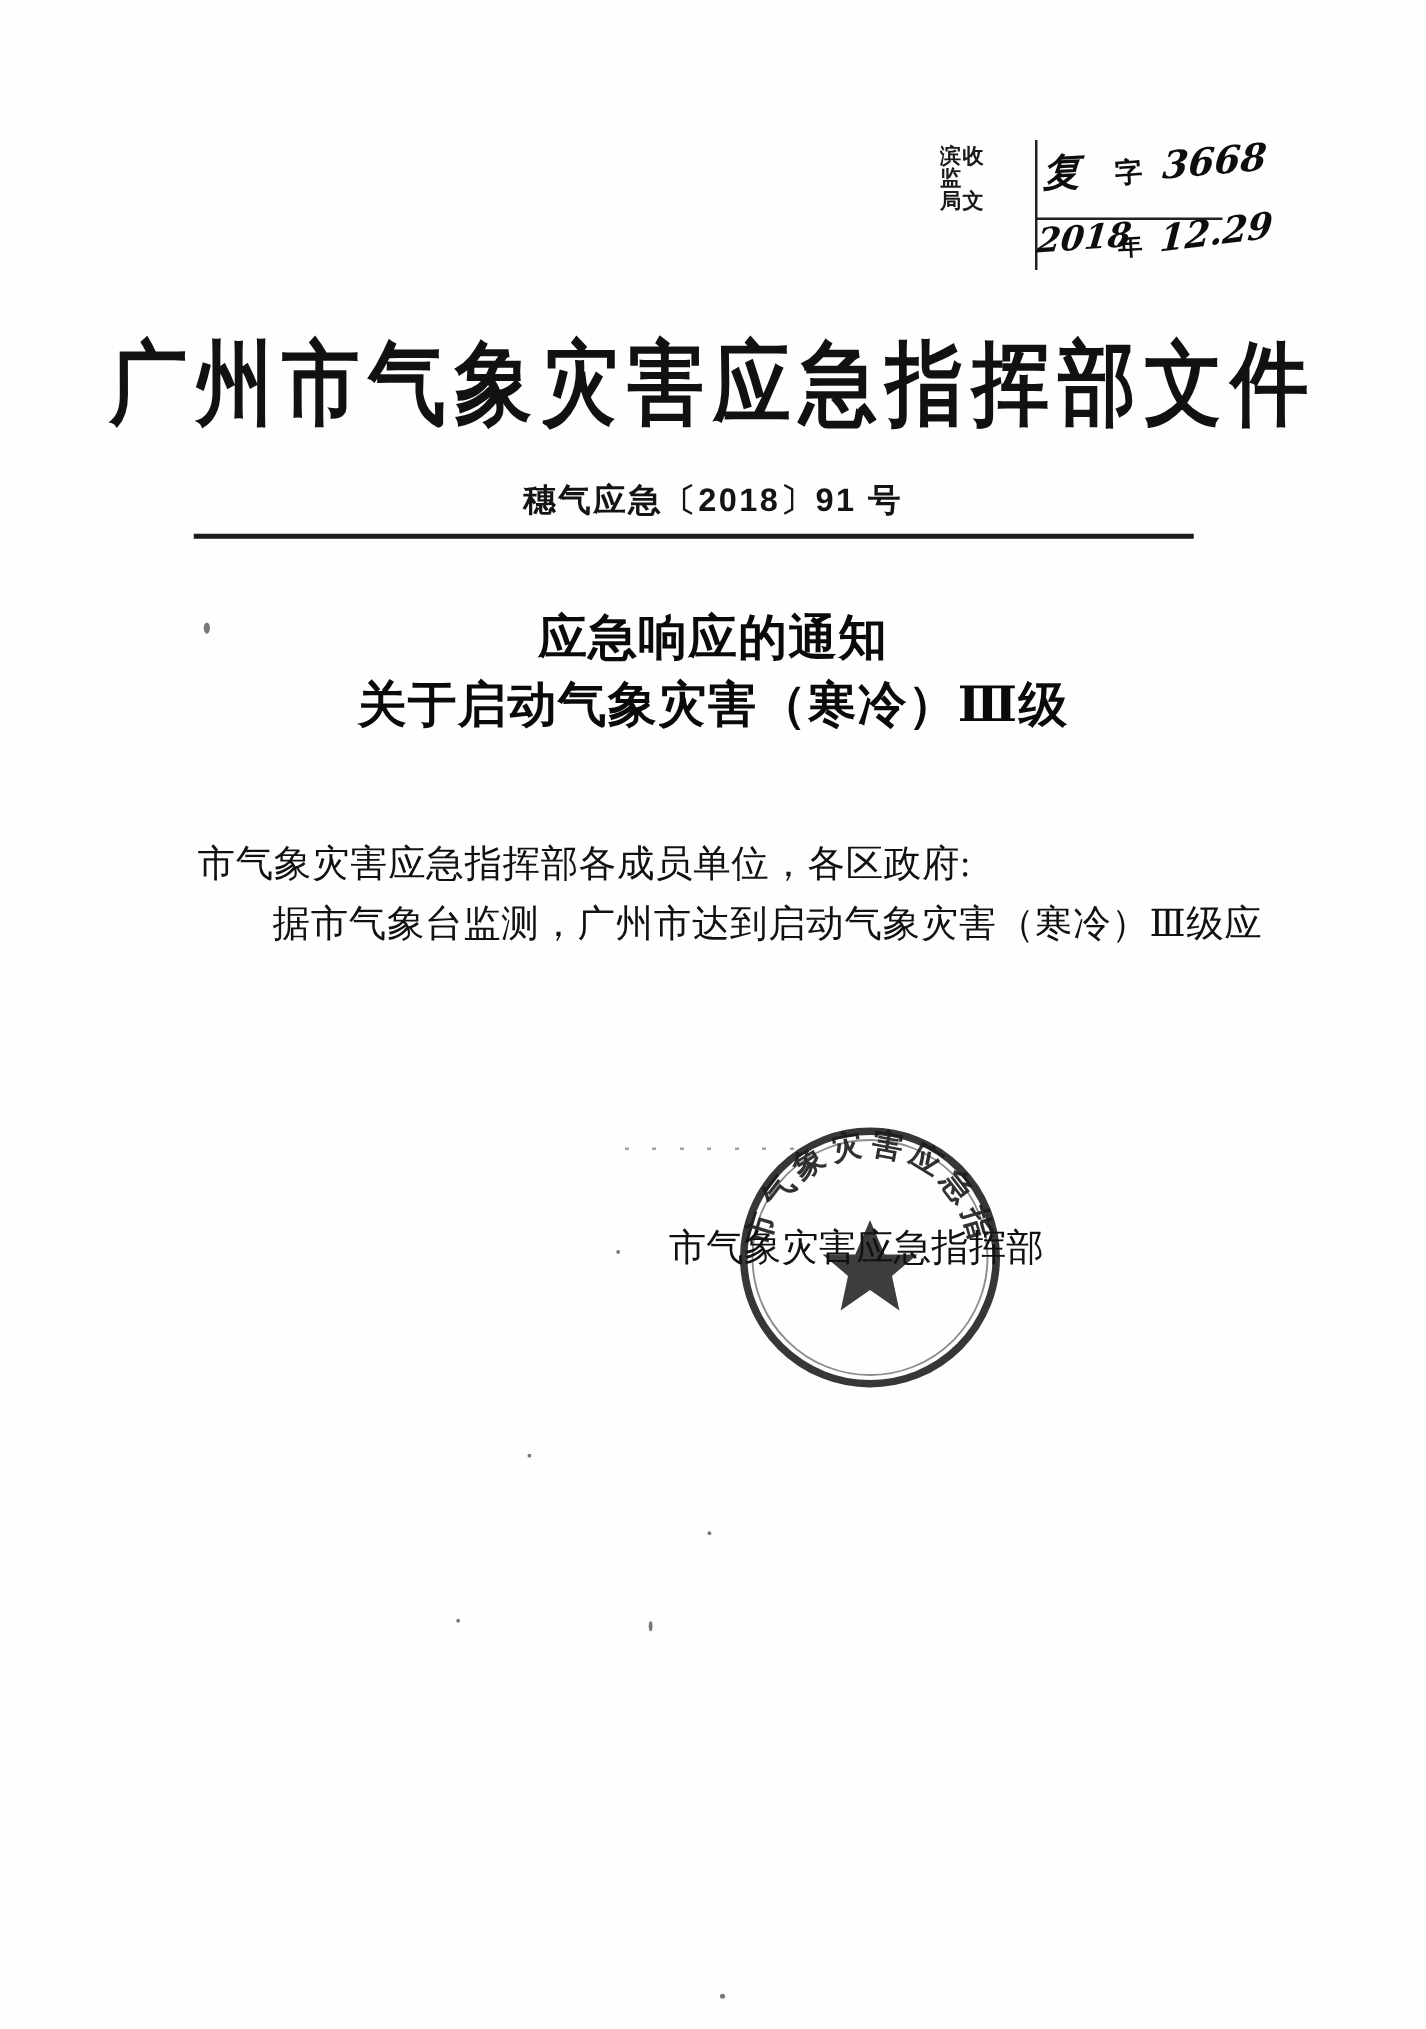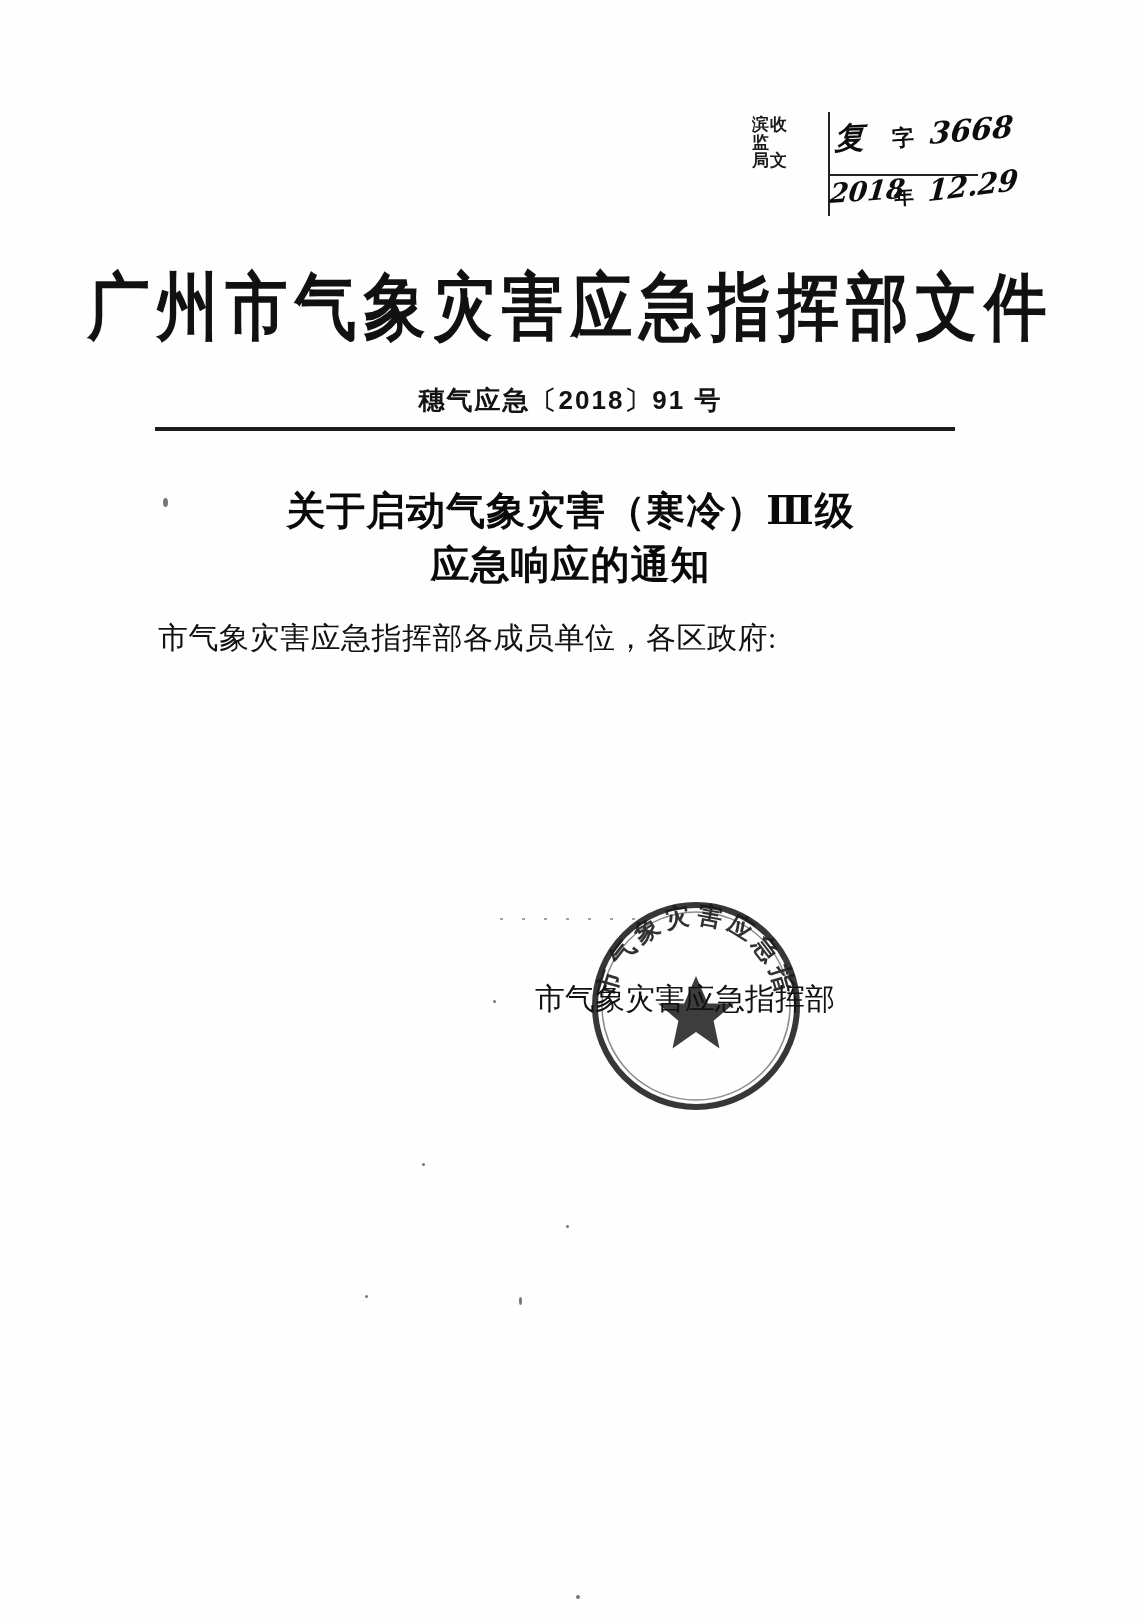--- a/index.html
+++ b/index.html
@@ -134,21 +134,21 @@
     line-height: 54px;
     letter-spacing: 1px;
     color: #0a0a0a;
   }
   .headline .hl-line { display: block; white-space: nowrap; }
 
   
   .body-block {
     position: absolute;
     left: 158px;
-    top: 614px;
+    top: 668px;
     width: 790px;
     font-family: "Liberation Serif", "DejaVu Serif", serif;
     font-size: 30px;
     line-height: 48px;
     color: #111;
     letter-spacing: 0.5px;
   }
   .body-line { display: block; white-space: nowrap; }
   .body-line.indent { text-indent: 60px; }
 
@@ -218,26 +218,27 @@
     <div class="hand hand-md">12.29</div>
   </div>
 
   <div class="masthead">广州市气象灾害应急指挥部文件</div>
 
   <div class="doc-number">穗气应急〔2018〕91 号</div>
 
   <div class="divider"></div>
 
   <div class="headline">
+    <span class="hl-line">应急响应的通知</span>
     <span class="hl-line">关于启动气象灾害（寒冷）Ⅲ级</span>
-    <span class="hl-line">应急响应的通知</span>
   </div>
 
   <div class="body-block">
     <span class="body-line">市气象灾害应急指挥部各成员单位，各区政府:</span>
+    <span class="body-line indent">据市气象台监测，广州市达到启动气象灾害（寒冷）Ⅲ级应</span>
   </div>
 
   <div class="seal">
     <svg width="216" height="216" viewBox="0 0 216 216" xmlns="http://www.w3.org/2000/svg">
       <defs>
         <path id="arcPath" d="M 26,108 A 82,82 0 0 1 190,108" fill="none"></path>
       </defs>
       <circle cx="108" cy="108" r="101" fill="none" stroke="#1b1b1b" stroke-width="6" opacity="0.88"></circle>
       <circle cx="108" cy="108" r="94" fill="none" stroke="#1b1b1b" stroke-width="1.5" opacity="0.5"></circle>
       <text font-family="&quot;Liberation Sans&quot;, &quot;DejaVu Sans&quot;, sans-serif" font-size="25" font-weight="700" fill="#1b1b1b" opacity="0.9" letter-spacing="5" text-anchor="middle">

